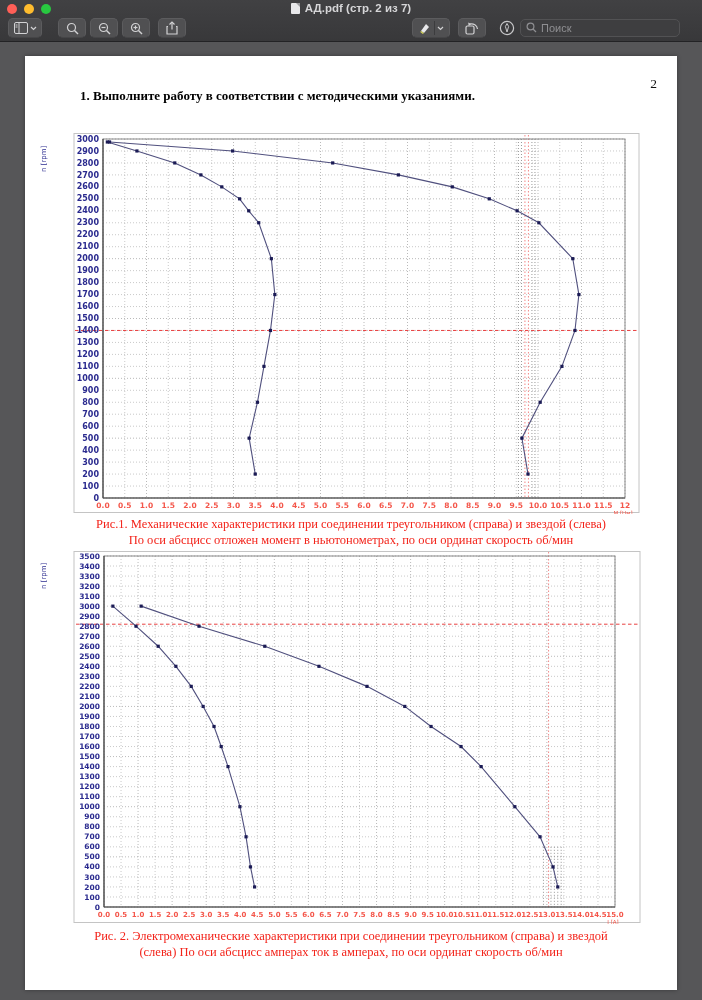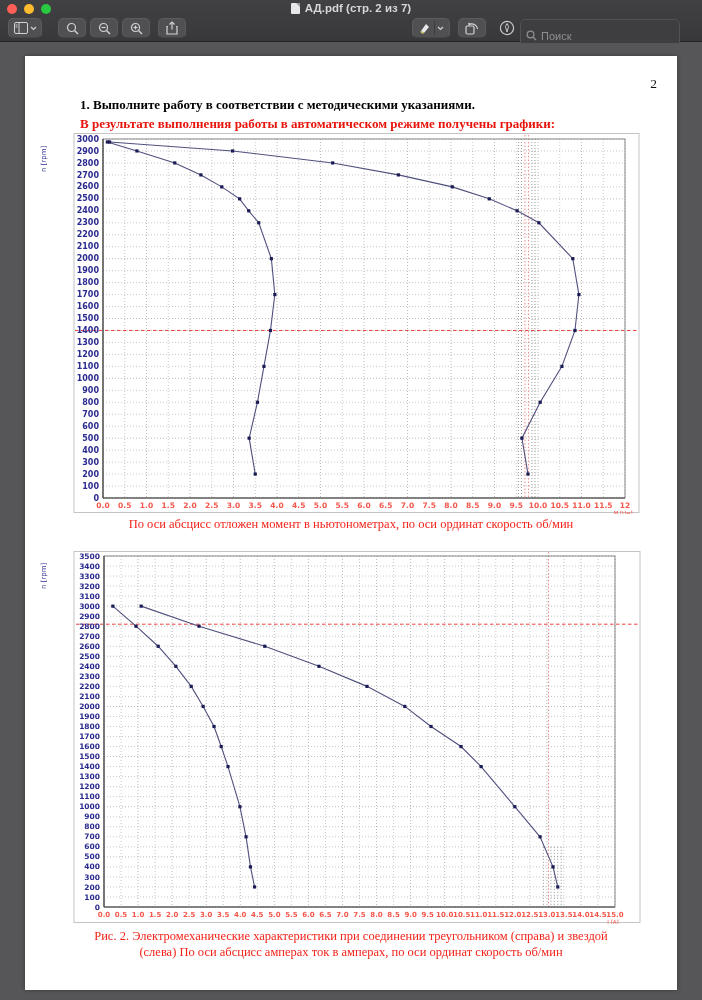--- a/index.html
+++ b/index.html
@@ -20,31 +20,31 @@
             vertical-align:-2px; margin-right:5px; position:relative; }
   .doc-ic::after{ content:""; position:absolute; right:0; top:0; border:2px solid #9a9a9c;
             border-left-color:transparent; border-bottom-color:transparent; }
   .toolbar { position:absolute; left:0; top:16px; width:100%; height:26px; }
   .tbtn { position:absolute; top:2px; height:20px; background:#505052; border:1px solid #5c5c5e;
           border-bottom-color:#454547; border-radius:5px; display:flex; align-items:center;
           justify-content:center; color:#d2d2d4; }
   .tbtn svg { display:block; }
   .seg-divider { width:1px; height:14px; background:#3c3c3e; margin:0 2px; }
   .search { position:absolute; left:520px; top:3px; width:160px; height:16px; background:#3e3e40;
-            border:1px solid #525254; border-radius:5px; display:flex; align-items:center; padding:16px 5px; }
+            border:1px solid #525254; border-radius:5px; display:flex; align-items:center; padding:8px 5px; }
   .search input { background:transparent; border:none; outline:none; color:#c8c8ca;
                   font-size:11px; width:100%; }
   .search input::placeholder { color:#8f8f92; }
 
   
   .doc-area { position:absolute; left:0; top:43px; width:702px; height:957px; background:#565658; }
   .page { position:absolute; left:25px; top:13px; width:652px; height:934px; background:#ffffff;
           box-shadow:0 0 4px rgba(0,0,0,0.35); font-family:"Liberation Serif", serif; }
   .page-number { position:absolute; right:20px; top:20px; font-size:13.5px; color:#111; }
-  .h-bold { position:absolute; left:55px; top:41px; font-size:13px; font-weight:bold; color:#000; }
+  .h-bold { position:absolute; left:55px; top:32px; font-size:13px; font-weight:bold; color:#000; }
   .h-red  { position:absolute; left:55px; top:60px; font-size:13px; font-weight:bold; color:#e8150d; }
   .caption { position:absolute; left:0; width:100%; text-align:center; color:#f3231a;
              font-size:12.5px; line-height:16px; }
   .cap1 { top:460px; } .cap2 { top:872px;text-align:center; }
   .chart { position:absolute; left:8px; }
   #chart1 { top:76px; } #chart2 { top:494px; }
 </style>
 </head>
 <body>
 
@@ -161,21 +161,20 @@
         </span>
         <input type="text" placeholder="Поиск" style="">
       </div>
     </div>
   </div>
 
   <div class="doc-area">
     <div class="page">
       <div class="page-number">2</div>
       <div class="h-bold">1. Выполните работу в соответствии с методическими указаниями.</div>
-      <div class="h-red">В результате выполнения работы в автоматическом режиме получены графики:</div>
 
       <svg id="chart1" class="chart" width="612" height="382">
           <rect x="41" y="1.5" width="565" height="379" fill="#fff" stroke="#c4c4c4"></rect>
           <line x1="70" y1="7" x2="70" y2="366" stroke="#9c9c9c" stroke-width="0.7" stroke-dasharray="1,2"></line>
           <line x1="91.75" y1="7" x2="91.75" y2="366" stroke="#b2b2b2" stroke-width="0.7" stroke-dasharray="1,2"></line>
           <line x1="113.5" y1="7" x2="113.5" y2="366" stroke="#9c9c9c" stroke-width="0.7" stroke-dasharray="1,2"></line>
           <line x1="135.25" y1="7" x2="135.25" y2="366" stroke="#b2b2b2" stroke-width="0.7" stroke-dasharray="1,2"></line>
           <line x1="157" y1="7" x2="157" y2="366" stroke="#9c9c9c" stroke-width="0.7" stroke-dasharray="1,2"></line>
           <line x1="178.75" y1="7" x2="178.75" y2="366" stroke="#b2b2b2" stroke-width="0.7" stroke-dasharray="1,2"></line>
           <line x1="200.5" y1="7" x2="200.5" y2="366" stroke="#9c9c9c" stroke-width="0.7" stroke-dasharray="1,2"></line>
@@ -324,20 +323,21 @@
           <text x="505" y="376" text-anchor="middle" fill="#f4564a" font-size="7.5" font-weight="bold" font-family="&quot;DejaVu Sans&quot;, sans-serif">10.0</text>
           <text x="526.75" y="376" text-anchor="middle" fill="#f4564a" font-size="7.5" font-weight="bold" font-family="&quot;DejaVu Sans&quot;, sans-serif">10.5</text>
           <text x="548.5" y="376" text-anchor="middle" fill="#f4564a" font-size="7.5" font-weight="bold" font-family="&quot;DejaVu Sans&quot;, sans-serif">11.0</text>
           <text x="570.25" y="376" text-anchor="middle" fill="#f4564a" font-size="7.5" font-weight="bold" font-family="&quot;DejaVu Sans&quot;, sans-serif">11.5</text>
           <text x="592" y="376" text-anchor="middle" fill="#f4564a" font-size="7.5" font-weight="bold" font-family="&quot;DejaVu Sans&quot;, sans-serif">12</text>
           <text transform="translate(13,40) rotate(-90)" text-anchor="start" fill="#2a2a8e" font-size="7" font-family="&quot;DejaVu Sans&quot;, sans-serif">n [rpm]</text>
           <text x="590" y="383" text-anchor="middle" fill="#f4564a" font-size="5.5" font-family="&quot;DejaVu Sans&quot;, sans-serif">М [Нм]</text>
         </svg>
 
       <div class="caption cap1">
+        <div>Рис.1. Механические характеристики при соединении треугольником (справа) и звездой (слева)</div>
         <div>По оси абсцисс отложен момент в ньютонометрах, по оси ординат скорость об/мин</div>
       </div>
 
       <svg id="chart2" class="chart" width="612" height="374">
           <rect x="41" y="1.5" width="566" height="371" fill="#fff" stroke="#c4c4c4"></rect>
           <line x1="71" y1="6" x2="71" y2="357" stroke="#9c9c9c" stroke-width="0.7" stroke-dasharray="1,2"></line>
           <line x1="88.03333333333333" y1="6" x2="88.03333333333333" y2="357" stroke="#b2b2b2" stroke-width="0.7" stroke-dasharray="1,2"></line>
           <line x1="105.06666666666666" y1="6" x2="105.06666666666666" y2="357" stroke="#9c9c9c" stroke-width="0.7" stroke-dasharray="1,2"></line>
           <line x1="122.1" y1="6" x2="122.1" y2="357" stroke="#b2b2b2" stroke-width="0.7" stroke-dasharray="1,2"></line>
           <line x1="139.13333333333333" y1="6" x2="139.13333333333333" y2="357" stroke="#9c9c9c" stroke-width="0.7" stroke-dasharray="1,2"></line>

